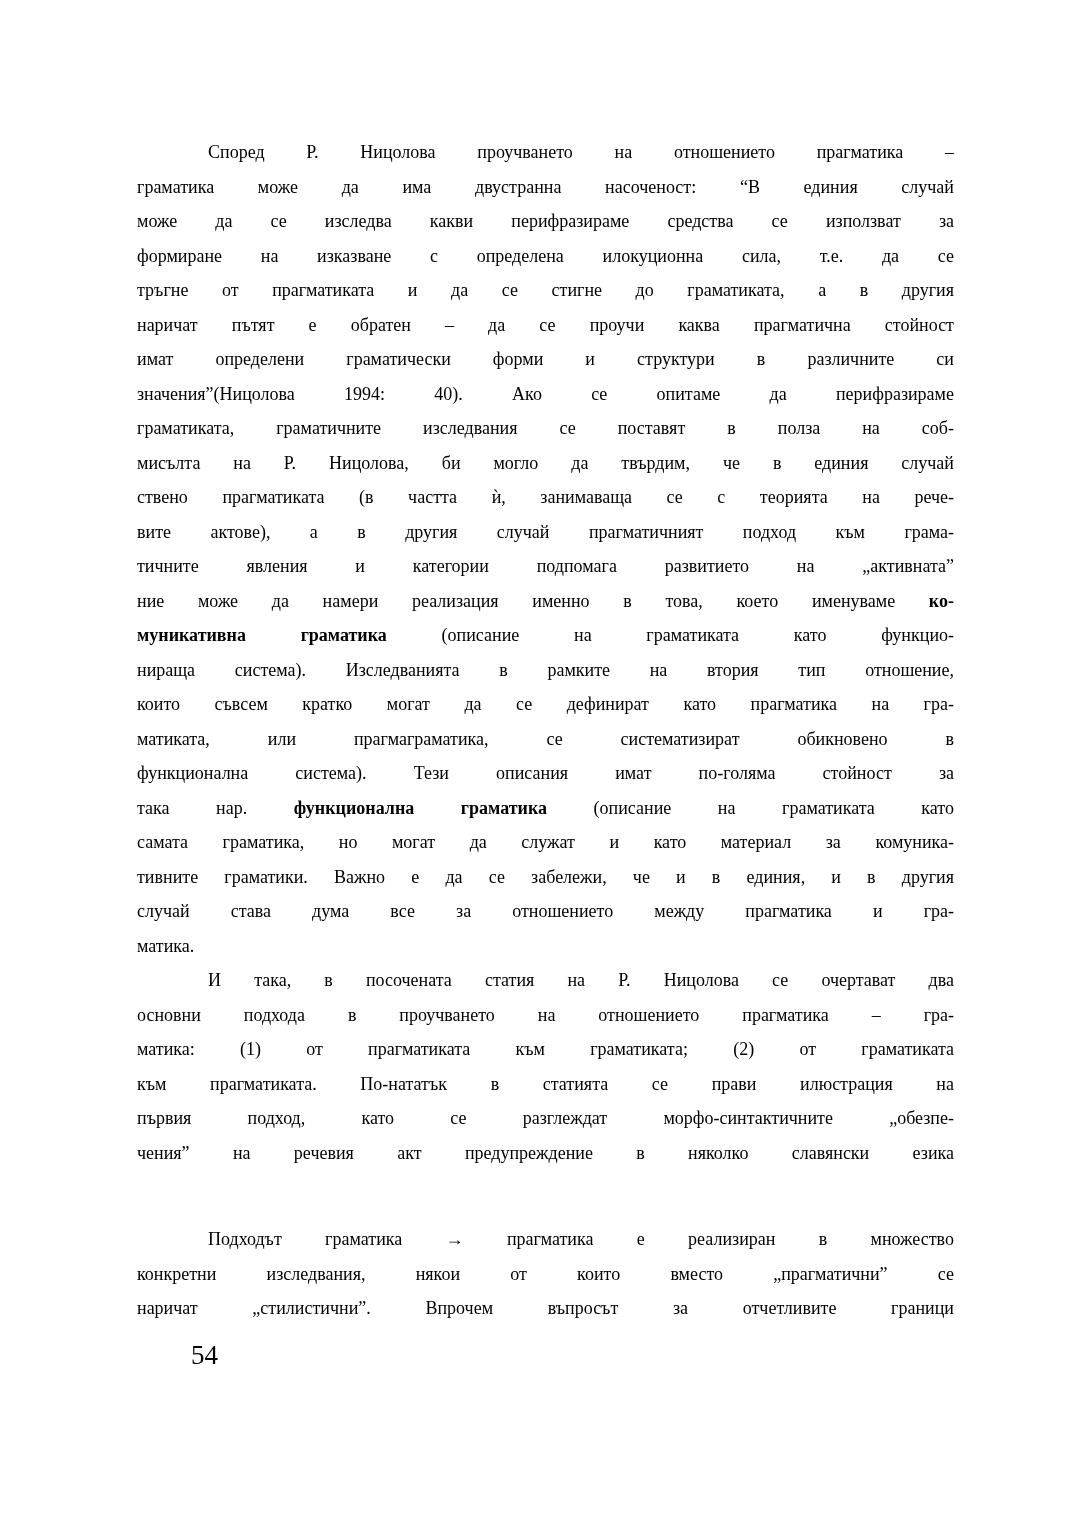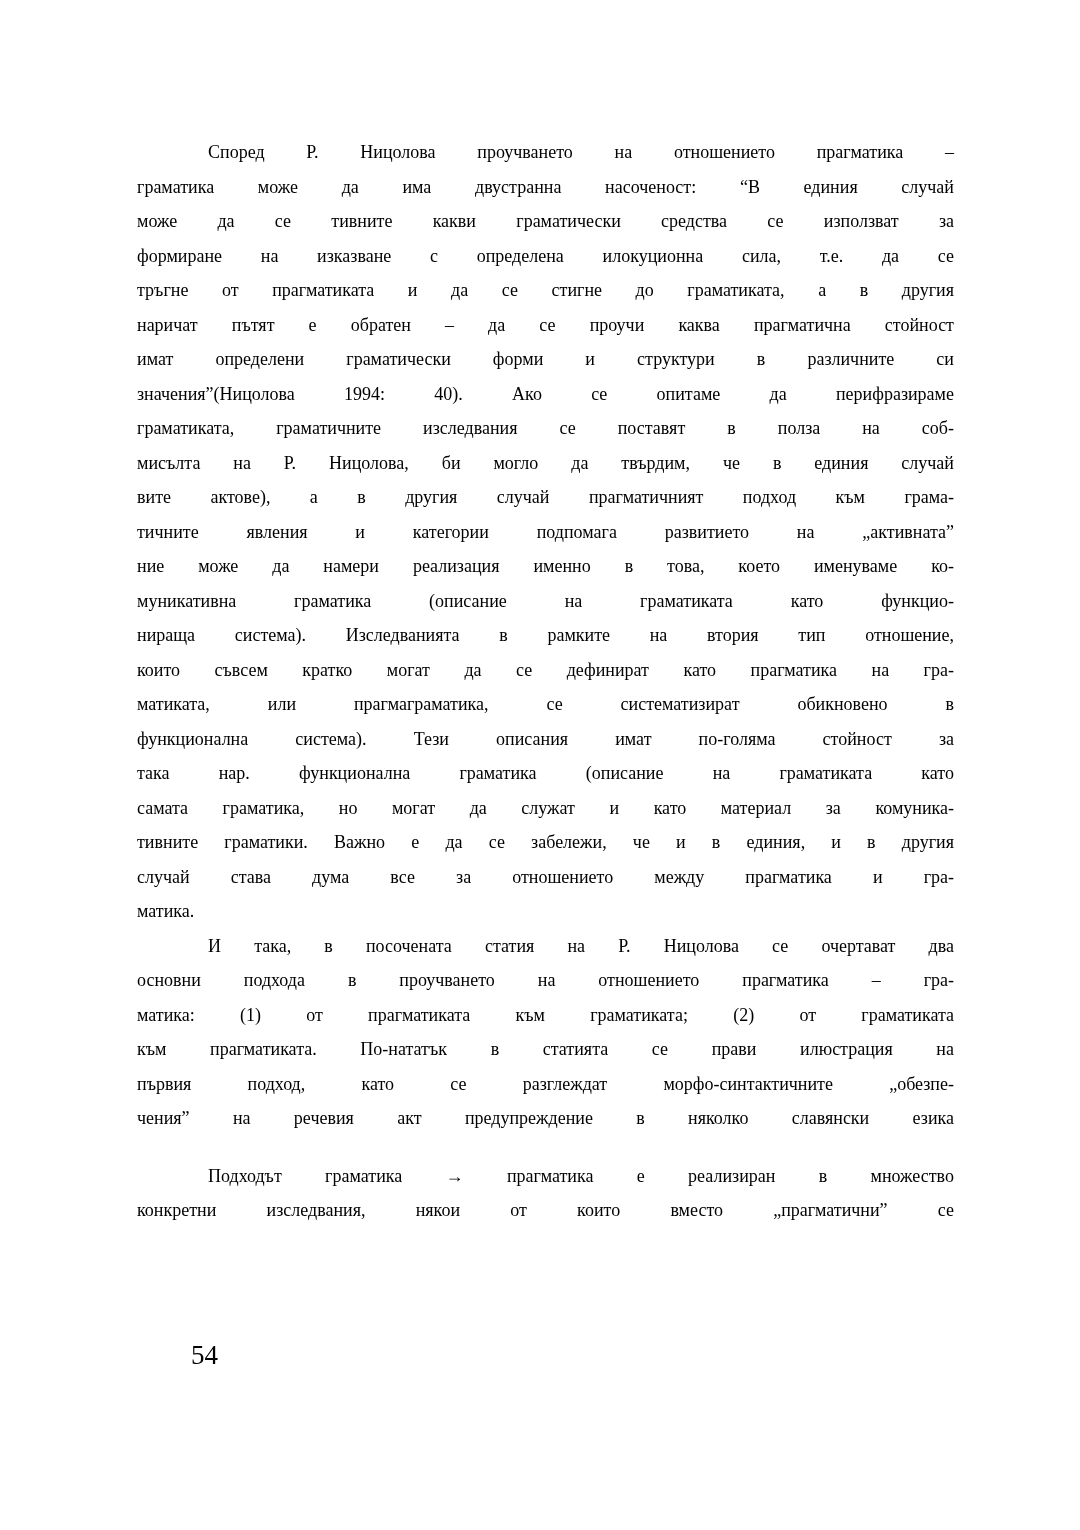--- a/index.html
+++ b/index.html
@@ -21,62 +21,63 @@
     top: 135px;
     width: 817px;
     font-size: 18px;
     line-height: 34.5px;
   }
   .paragraph {
     margin: 0;
     padding: 0;
   }
   .paragraph.space-before {
-    margin-top: 23px;
+    margin-top: 52px;
   }
   .line {
     text-align: justify;
     text-align-last: justify;
     white-space: normal;
     height: 34.5px;
     overflow: visible;
   }
   .line.indent {
     text-indent: 71px;
   }
   .line.last {
     text-align-last: left;
   }
   .line b {
-    font-weight: normal;
+    font-weight: bold;
     margin-top: 45px;
   }
   .page-number {
     position: absolute;
     left: 191px;
     top: 1338px;
     font-size: 27px;
     line-height: 34.5px;
   }
 </style>
 </head>
 <body>
 
 <div class="text-block">
     <div class="paragraph">
       <div class="line indent"><span>Според Р. Ницолова проучването на отношението прагматика –</span></div>
       <div class="line"><span>граматика може да има двустранна насоченост: “В единия случай</span></div>
-      <div class="line"><span>може да се тивните какви граматически средства се използват за</span></div>
+      <div class="line"><span>може да се изследва какви перифразираме средства се използват за</span></div>
       <div class="line"><span>формиране на изказване с определена илокуционна сила, т.е. да се</span></div>
       <div class="line"><span>тръгне от прагматиката и да се стигне до граматиката, а в другия</span></div>
       <div class="line"><span>наричат пътят е обратен – да се проучи каква прагматична стойност</span></div>
       <div class="line"><span>имат определени граматически форми и структури в различните си</span></div>
       <div class="line"><span>значения”(Ницолова 1994: 40). Ако се опитаме да перифразираме</span></div>
       <div class="line"><span>граматиката, граматичните изследвания се поставят в полза на соб-</span></div>
       <div class="line"><span>мисълта на Р. Ницолова, би могло да твърдим, че в единия случай</span></div>
+      <div class="line"><span>ствено прагматиката (в частта ѝ, занимаваща се с теорията на рече-</span></div>
       <div class="line"><span>вите актове), а в другия случай прагматичният подход към грама-</span></div>
       <div class="line"><span>тичните явления и категории подпомага развитието на „активната”</span></div>
       <div class="line"><span>ние може да намери реализация именно в това, което именуваме </span><b>ко-</b></div>
       <div class="line"><b>муникативна граматика</b><span> (описание на граматиката като функцио-</span></div>
       <div class="line"><span>нираща система). Изследванията в рамките на втория тип отношение,</span></div>
       <div class="line"><span>които съвсем кратко могат да се дефинират като прагматика на гра-</span></div>
       <div class="line"><span>матиката, или прагмаграматика, се систематизират обикновено в</span></div>
       <div class="line"><span>функционална система). Тези описания имат по-голяма стойност за</span></div>
       <div class="line"><span>така нар. </span><b>функционална граматика</b><span> (описание на граматиката като</span></div>
       <div class="line"><span>самата граматика, но могат да служат и като материал за комуника-</span></div>
@@ -88,16 +89,17 @@
       <div class="line indent"><span>И така, в посочената статия на Р. Ницолова се очертават два</span></div>
       <div class="line"><span>основни подхода в проучването на отношението прагматика – гра-</span></div>
       <div class="line"><span>матика: (1) от прагматиката към граматиката; (2) от граматиката</span></div>
       <div class="line"><span>към прагматиката. По-нататък в статията се прави илюстрация на</span></div>
       <div class="line"><span>първия подход, като се разглеждат морфо-синтактичните „обезпе-</span></div>
       <div class="line"><span>чения” на речевия акт предупреждение в няколко славянски езика</span></div>
     </div>
     <div class="paragraph space-before">
       <div class="line indent"><span>Подходът граматика → прагматика е реализиран в множество</span></div>
       <div class="line"><span>конкретни изследвания, някои от които вместо „прагматични” се</span></div>
+      <div class="line"><span>наричат „стилистични”. Впрочем въпросът за отчетливите граници</span></div>
     </div>
   </div>
 
 <div class="page-number">54</div>
 
 </body></html>

